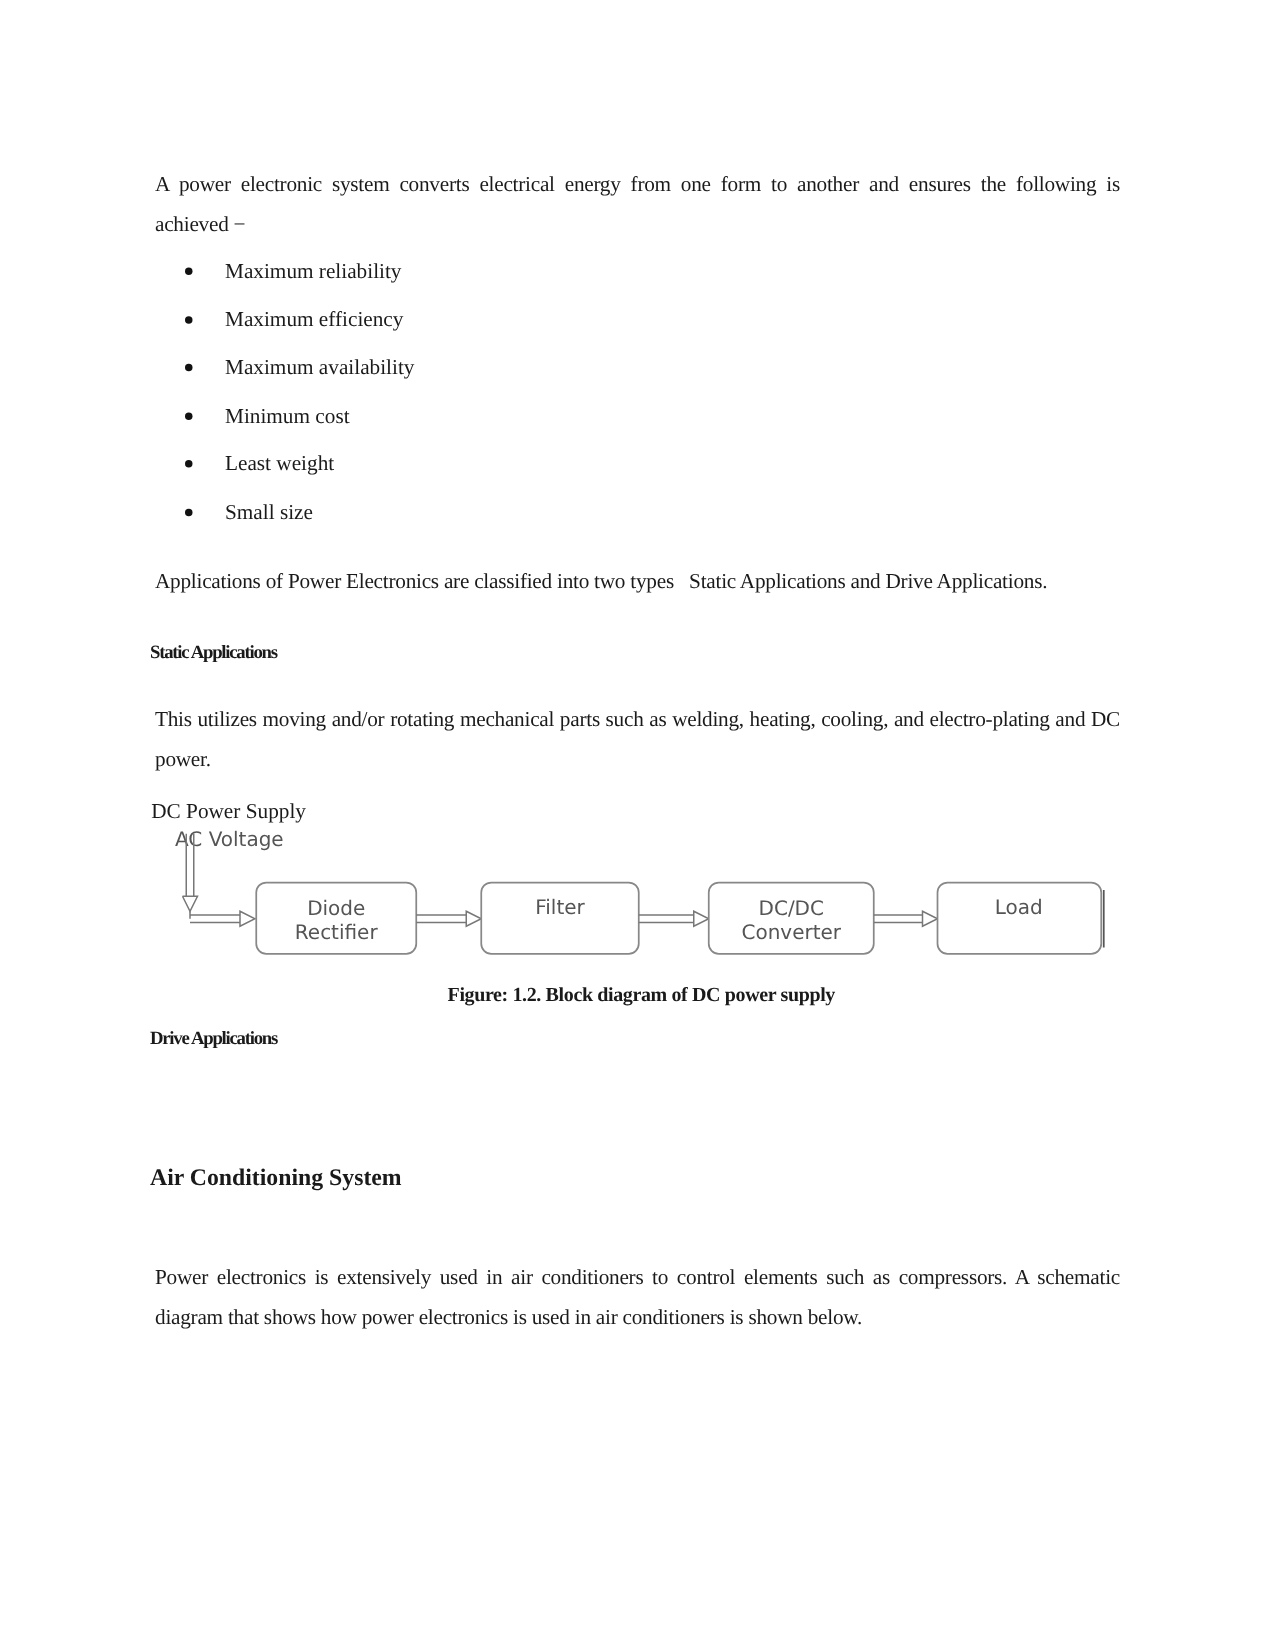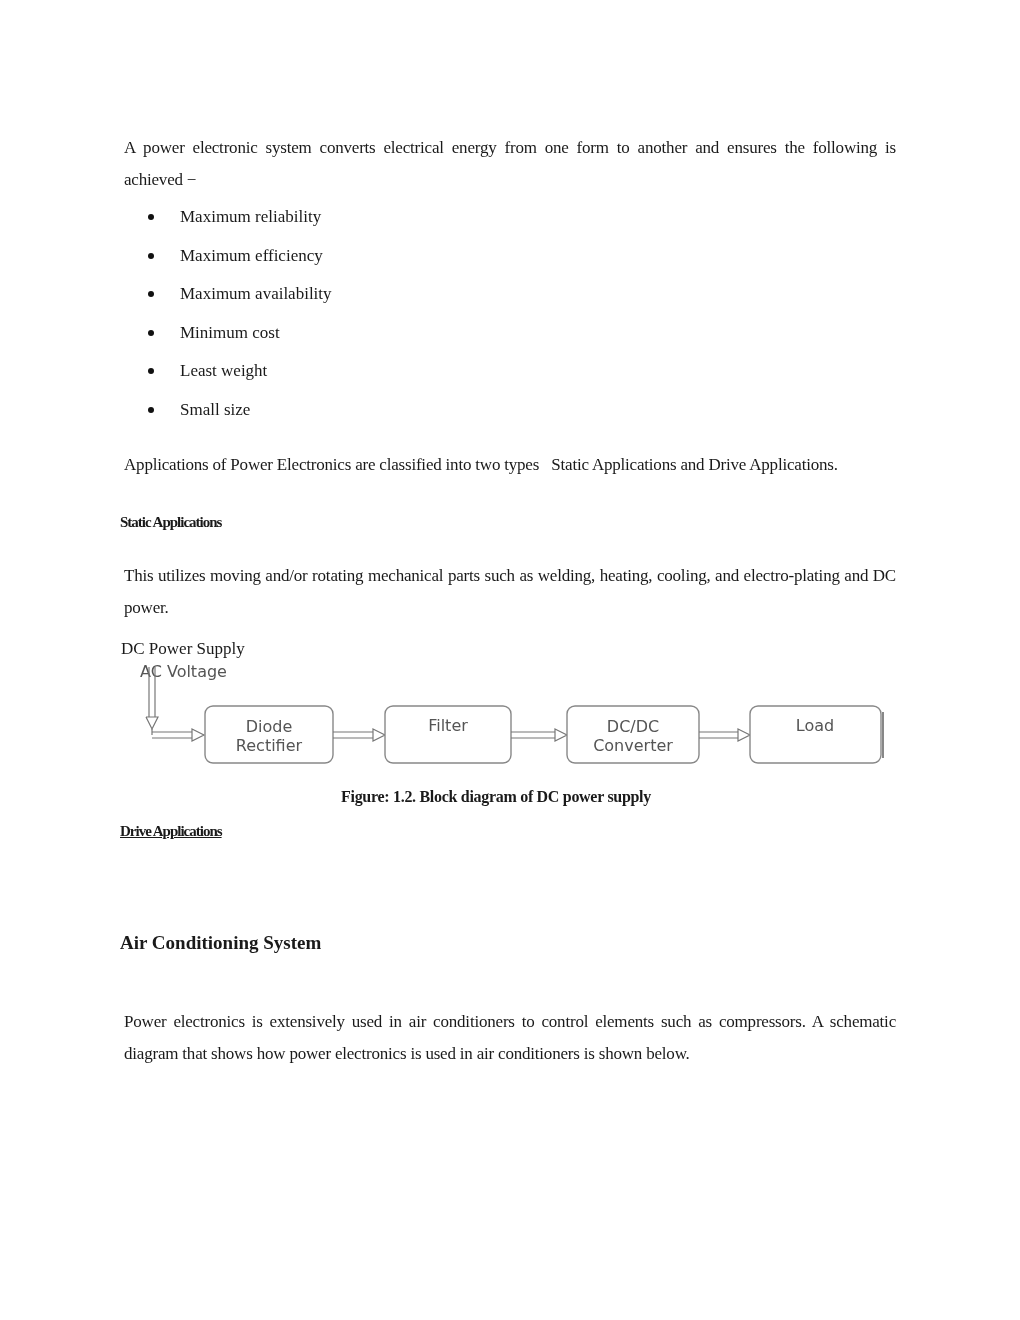--- a/index.html
+++ b/index.html
@@ -13,22 +13,22 @@
     .bullets li { height: 38.6px; line-height: 30px; font-size: 17px; position: relative; padding-left: 32px; }
     .bullet-dot { position: absolute; left: 0; top: 12px; width: 6px; height: 6px; border-radius: 50%; background: #111; }
     .classify { top: 432px; }
     .heading-sm { position: absolute; left: 120px; font-size: 15px; font-weight: bold; letter-spacing: -1px; }
     .h-static { top: 514px; text-align: center; }
     .static-body { top: 543px; }
     .dc-label { position: absolute; left: 121px; top: 624px; font-size: 17px; margin-top: 15px; }
     .diagram { position: absolute; left: 130px; top: 655px; width: 770px; height: 120px; }
     .diagram text { font-family: "DejaVu Sans", sans-serif; font-size: 16px; fill: #555; }
     .caption { position: absolute; left: 0; width: 992px; top: 788px; text-align: center;
-      font-size: 16px; font-weight: bold; letter-spacing: -0.3px; }
-    .h-drive { top: 823px; text-decoration: underline; }
+      font-size: 16px; font-weight: bold; letter-spacing: -0.3px; padding-left: 17px; }
+    .h-drive { top: 823px; }
     .drive-body { top: 852px; }
     .h-air { position: absolute; left: 120px; top: 932px; font-size: 19px; font-weight: bold; }
     .air-body { top: 962px; margin-top: 44px; }
   </style>
 </head>
 <body>
 
 <div class="page">
 
   <p class="para intro">A power electronic system converts electrical energy from one form to another and ensures the following is achieved −</p>

